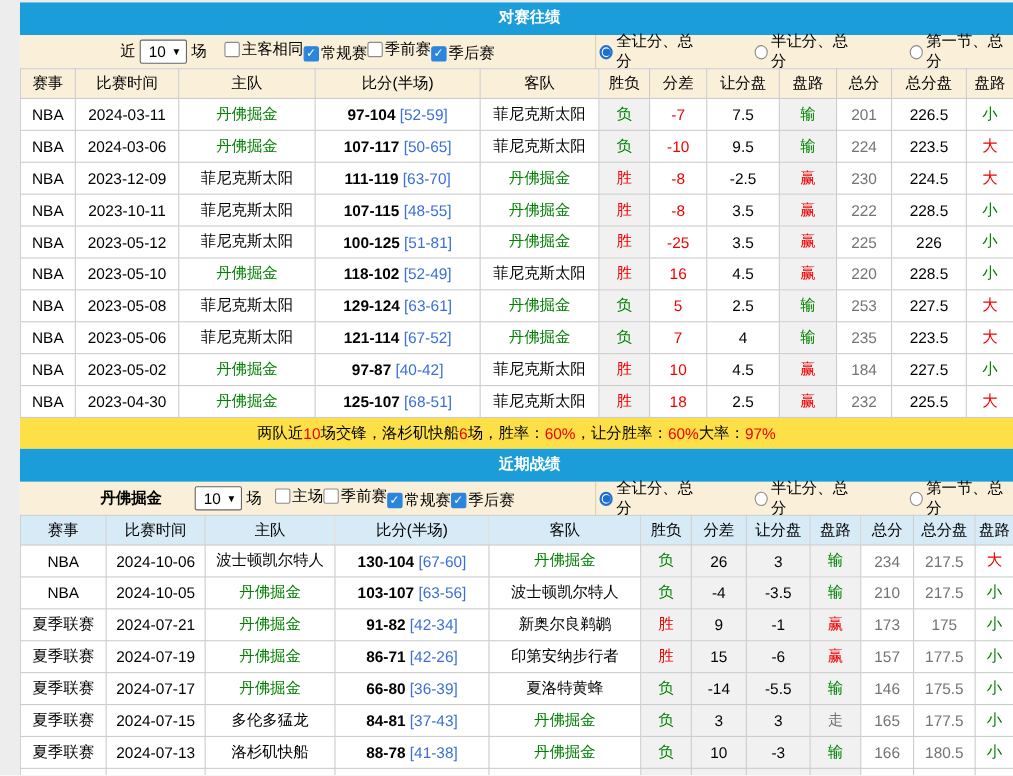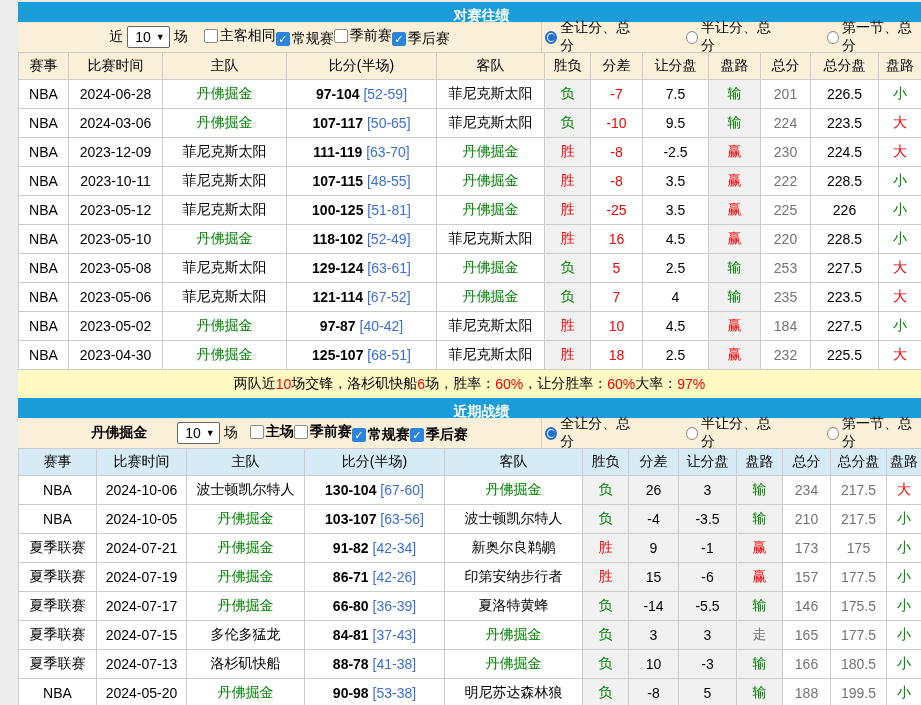--- a/index.html
+++ b/index.html
@@ -1,42 +1,42 @@
 <!DOCTYPE html>
 <html><head>
 <meta charset="utf-8">
 <style>
   html,body{margin:0;padding:0;}
   body{background:#ededed;font-family:"Liberation Sans","DejaVu Sans",sans-serif;font-size:14px;color:#000;}
   .wrap{width:903px;height:703px;margin:2px 0 0 18px;background:#fff;overflow:hidden;}
-  .bluebar{height:20px;line-height:26px;background:#1b9dd9;color:#fff;font-weight:bold;text-align:center;font-size:14px;padding-left:24px;}
+  .bluebar{height:30px;line-height:26px;background:#1b9dd9;color:#fff;font-weight:bold;text-align:center;font-size:14px;padding-left:24px;}
   .filter{height:30px;background:#faf0d9;display:flex;align-items:stretch;}
   .fleft{width:524px;display:flex;justify-content:center;align-items:center;border-right:1px solid #dccfae;box-sizing:border-box;}
   .fright{flex:1;display:flex;justify-content:center;align-items:center;gap:44px;}
   .fright .opt{margin:0 3px;}
   .select{display:inline-flex;align-items:center;border:1px solid #666;background:#fff;border-radius:2px;height:20px;padding:0 4px 0 7px;margin:0 4px;}
   .select .arrow{font-size:9px;margin-left:5px;}
   .opt{display:inline-flex;align-items:center;}
   .cb{display:inline-block;width:14px;height:14px;box-sizing:border-box;border:1px solid #8b8b8b;border-radius:2px;background:#fff;line-height:13px;text-align:center;font-size:11px;color:#fff;margin-right:2px;}
   .cb.on{background:#2b85dd;border-color:#2b85dd;}
   .rd{display:inline-block;width:13px;height:13px;box-sizing:border-box;border:1px solid #8b8b8b;border-radius:50%;background:#fff;margin-right:3px;position:relative;}
   .rd.on{border:2px solid #1f6fd0;}
   .rd.on::after{content:'';position:absolute;left:1px;top:1px;width:7px;height:7px;border-radius:50%;background:#1f6fd0;}
   .cbgroup{margin-left:16px;}
-  .f2 .cbgroup{margin-left:12px;font-weight:bold;}
+  .f2 .cbgroup{margin-left:12px;}
   .teamname{font-weight:bold;margin-right:26px;}
   table{border-collapse:collapse;table-layout:fixed;width:903px;}
   th,td{border:1px solid #ccc;text-align:center;white-space:nowrap;overflow:hidden;padding:0;}
   th{height:26px;font-weight:normal;text-align:center;}
   td{height:28px;}
   .t1 th{background:#faf0d9;}
   .t2 th{background:#d7ebf6;}
   .t1 td:nth-child(6),.t1 td:nth-child(9){background:#f1f1f1;}
   .t2 td:nth-child(6),.t2 td:nth-child(7),.t2 td:nth-child(8),.t2 td:nth-child(9){background:#f1f1f1;}
-  .summary{height:28px;display:flex;align-items:center;justify-content:center;background:#fef9c3;}
+  .summary{height:28px;display:flex;align-items:center;justify-content:center;background:#fde047;}
   .g{color:#008000;}
   .r{color:#f20000;}
   .b2{color:#737373;}
   .hf{color:#3a6ed8;}
   .sc{font-weight:bold;}
 </style>
 </head>
 <body>
 
 <div class="wrap">
@@ -110,21 +110,21 @@
           <th>让分盘</th>
           <th>盘路</th>
           <th>总分</th>
           <th>总分盘</th>
           <th>盘路</th>
         </tr>
       </thead>
       <tbody>
         <tr>
           <td>NBA</td>
-          <td>2024-06-28</td>
+          <td>2024-03-11</td>
           <td class="g">丹佛掘金</td>
           <td><span class="sc">97-104</span> <span class="hf">[52-59]</span></td>
           <td>菲尼克斯太阳</td>
           <td class="g">负</td>
           <td class="r">-7</td>
           <td>7.5</td>
           <td class="g">输</td>
           <td class="b2">201</td>
           <td>226.5</td>
           <td class="g">小</td>

